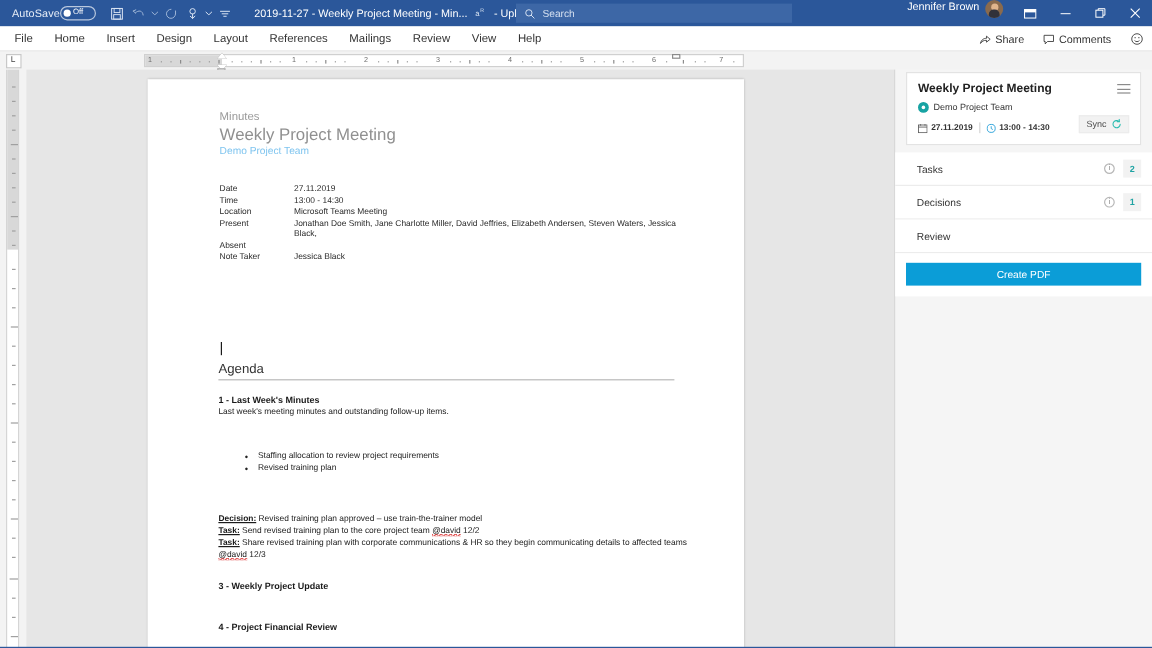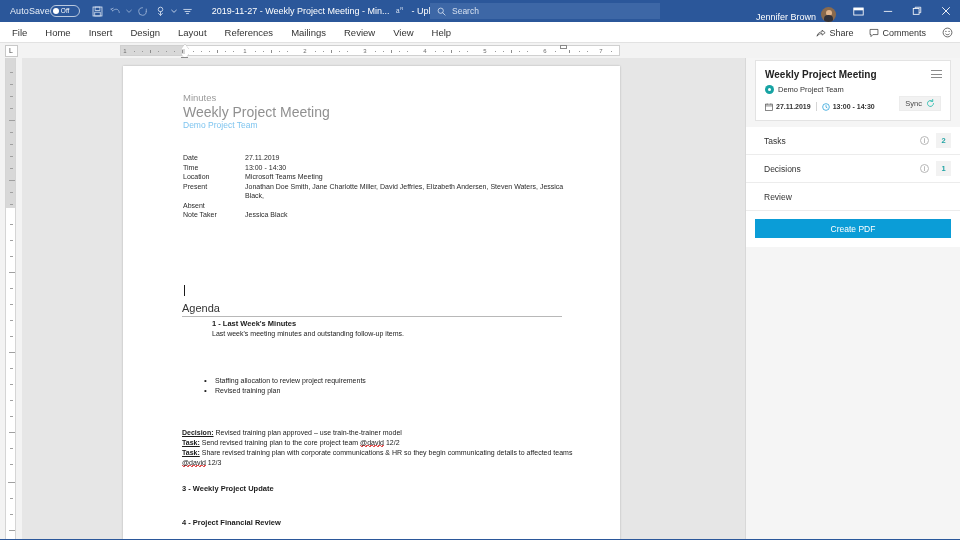--- a/index.html
+++ b/index.html
@@ -57,21 +57,21 @@
     position: absolute; left: 430px; top: 3px;
     width: 230px; height: 16px;
     background: #3d67a6;
     display: flex; align-items: center; gap: 6px;
     padding-left: 7px;
   }
   .search-box .search-ph { font-size: 8.5px; color: #d5e0f0; }
 
   .title-right {
     position: absolute; right: 0; top: 0; height: 22px;
-    display: flex; align-items: flex-end;
+    display: flex; align-items: flex-start;
   }
   .user-name { font-size: 9px; color: #ffffff; margin-right: 5px; }
   .avatar {
     width: 15px; height: 15px; border-radius: 50%;
     background: #8a6a4d; overflow: hidden; position: relative;
     margin-right: 8px;
   }
   .avatar::after {
     content:''; position:absolute; left:3px; top:8px;
     width:9px; height:8px; border-radius:4px 4px 0 0; background:#31313a;
@@ -569,21 +569,21 @@
           <div class="meta-row">
               <span class="meta-k">Note Taker</span>
               <span class="meta-v">Jessica Black</span>
             </div>
         </div>
 
         <div class="caret"></div>
 
         <div class="agenda-h">Agenda</div>
 
-        <div class="sec" style="top:253px;margin-left:30px;">
+        <div class="sec" style="top:263px;">
           <div class="sec-title">1 - Last Week's Minutes</div>
           <div class="sec-p">Last week's meeting minutes and outstanding follow-up items.</div>
         </div>
 
         <div class="sec" style="top:307px;">
           <ul class="bullets">
             <li>Staffing allocation to review project requirements</li>
             <li>Revised training plan</li>
           </ul>
         </div>

